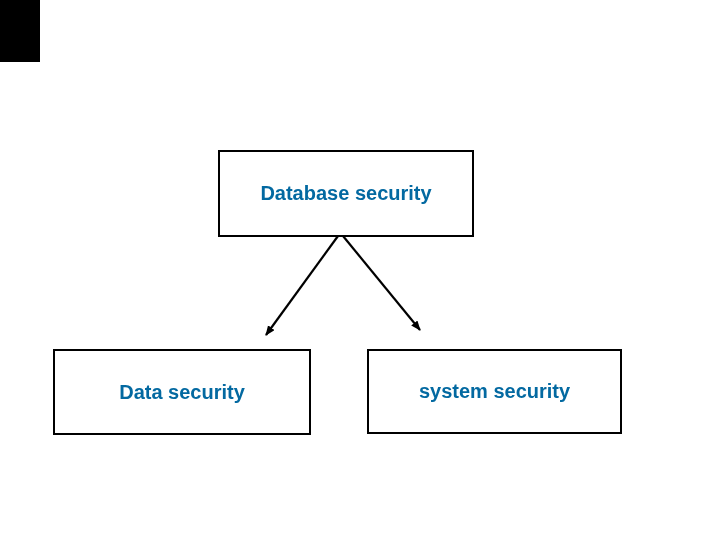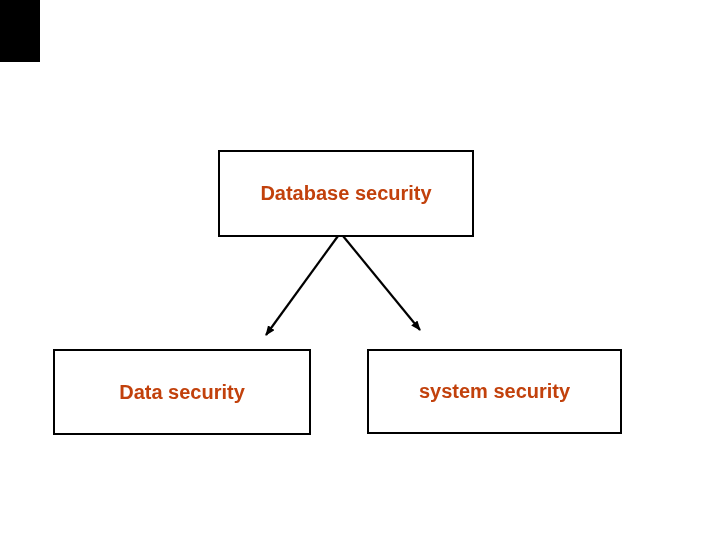--- a/index.html
+++ b/index.html
@@ -24,21 +24,21 @@
     background: #000000;
   }
   .node {
     position: absolute;
     box-sizing: border-box;
     border: 2px solid #000000;
     background: #ffffff;
     display: flex;
     align-items: center;
     justify-content: center;
-    color: #c2410c;
+    color: #0369a1;
     font-weight: bold;
     font-size: 20px;
     letter-spacing: 0px;
     text-align: center;
   }
   .node-top {
     left: 218px;
     top: 150px;
     width: 256px;
     height: 87px;

